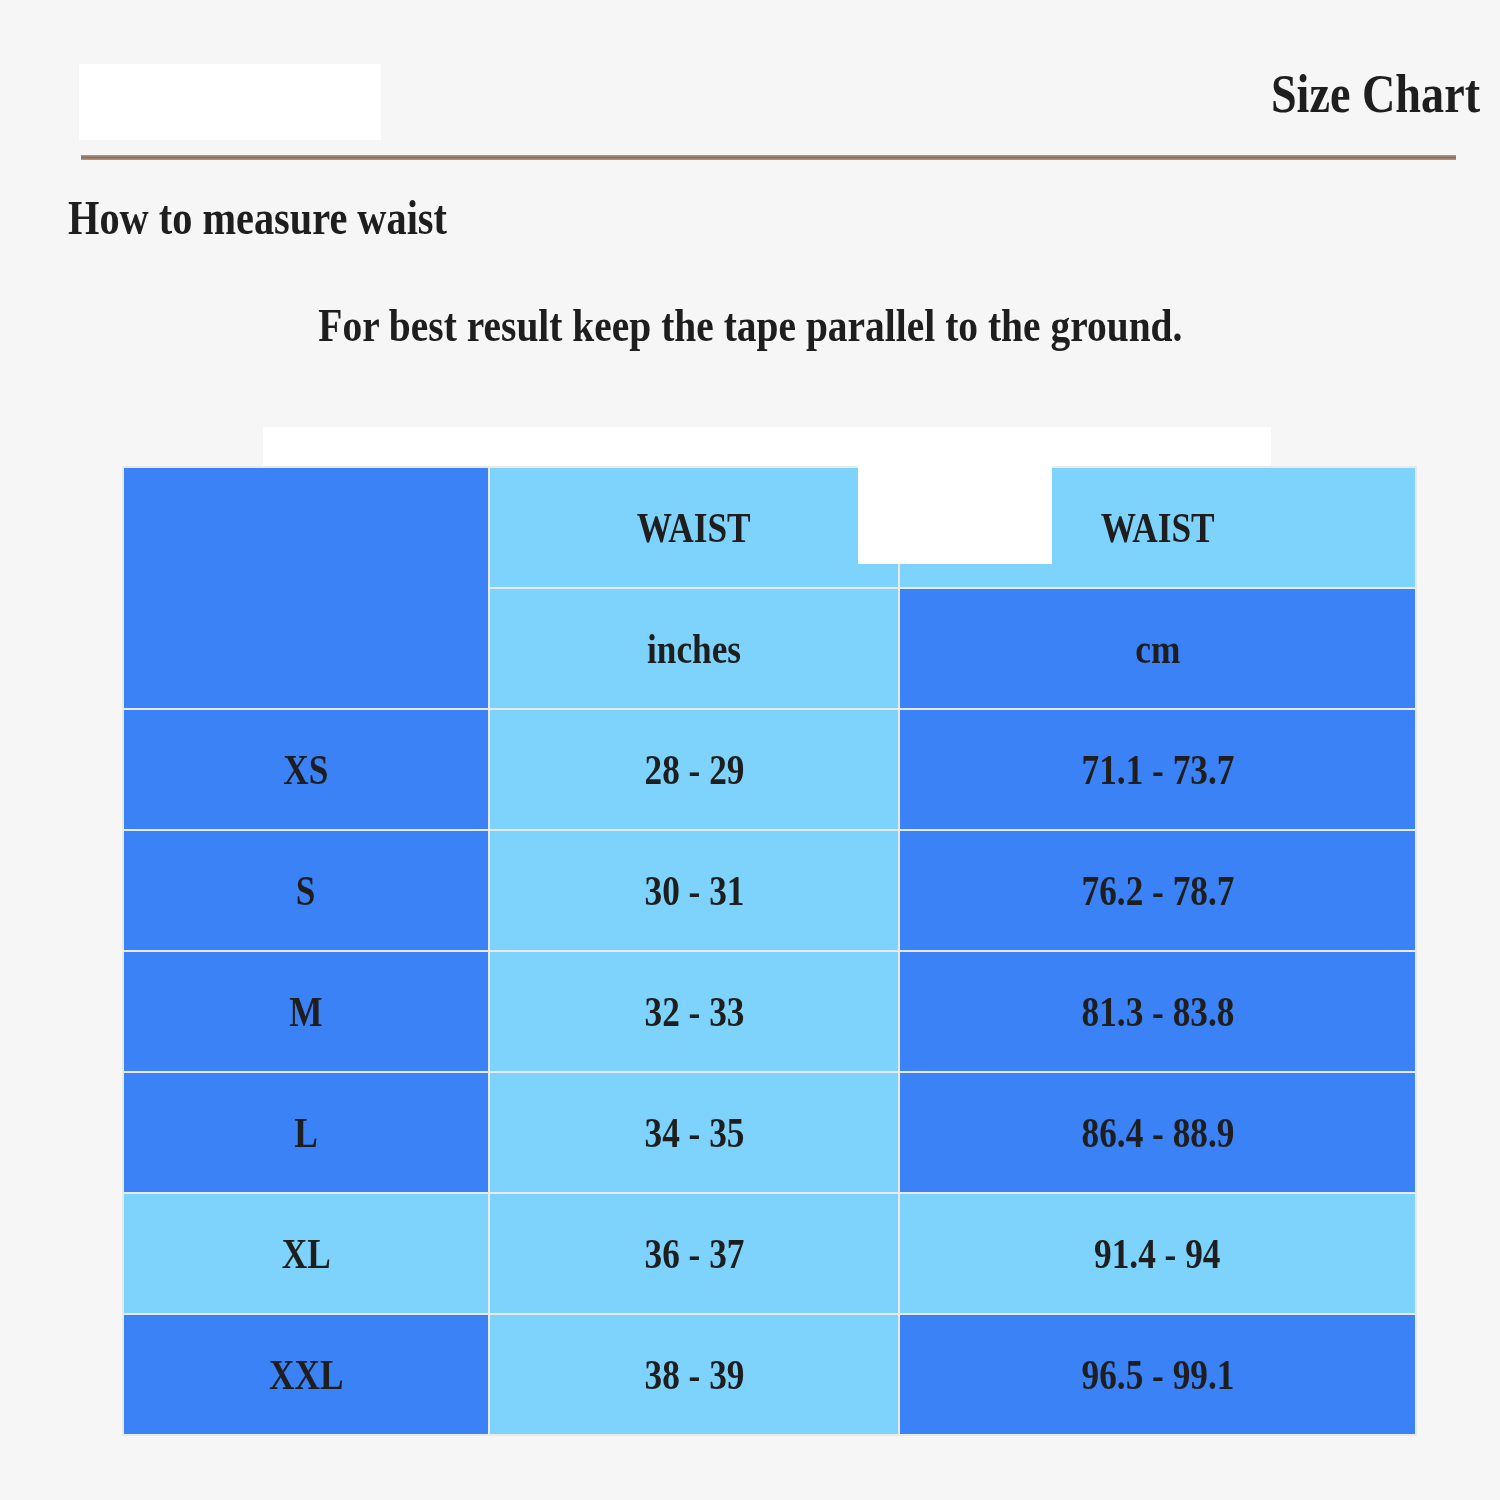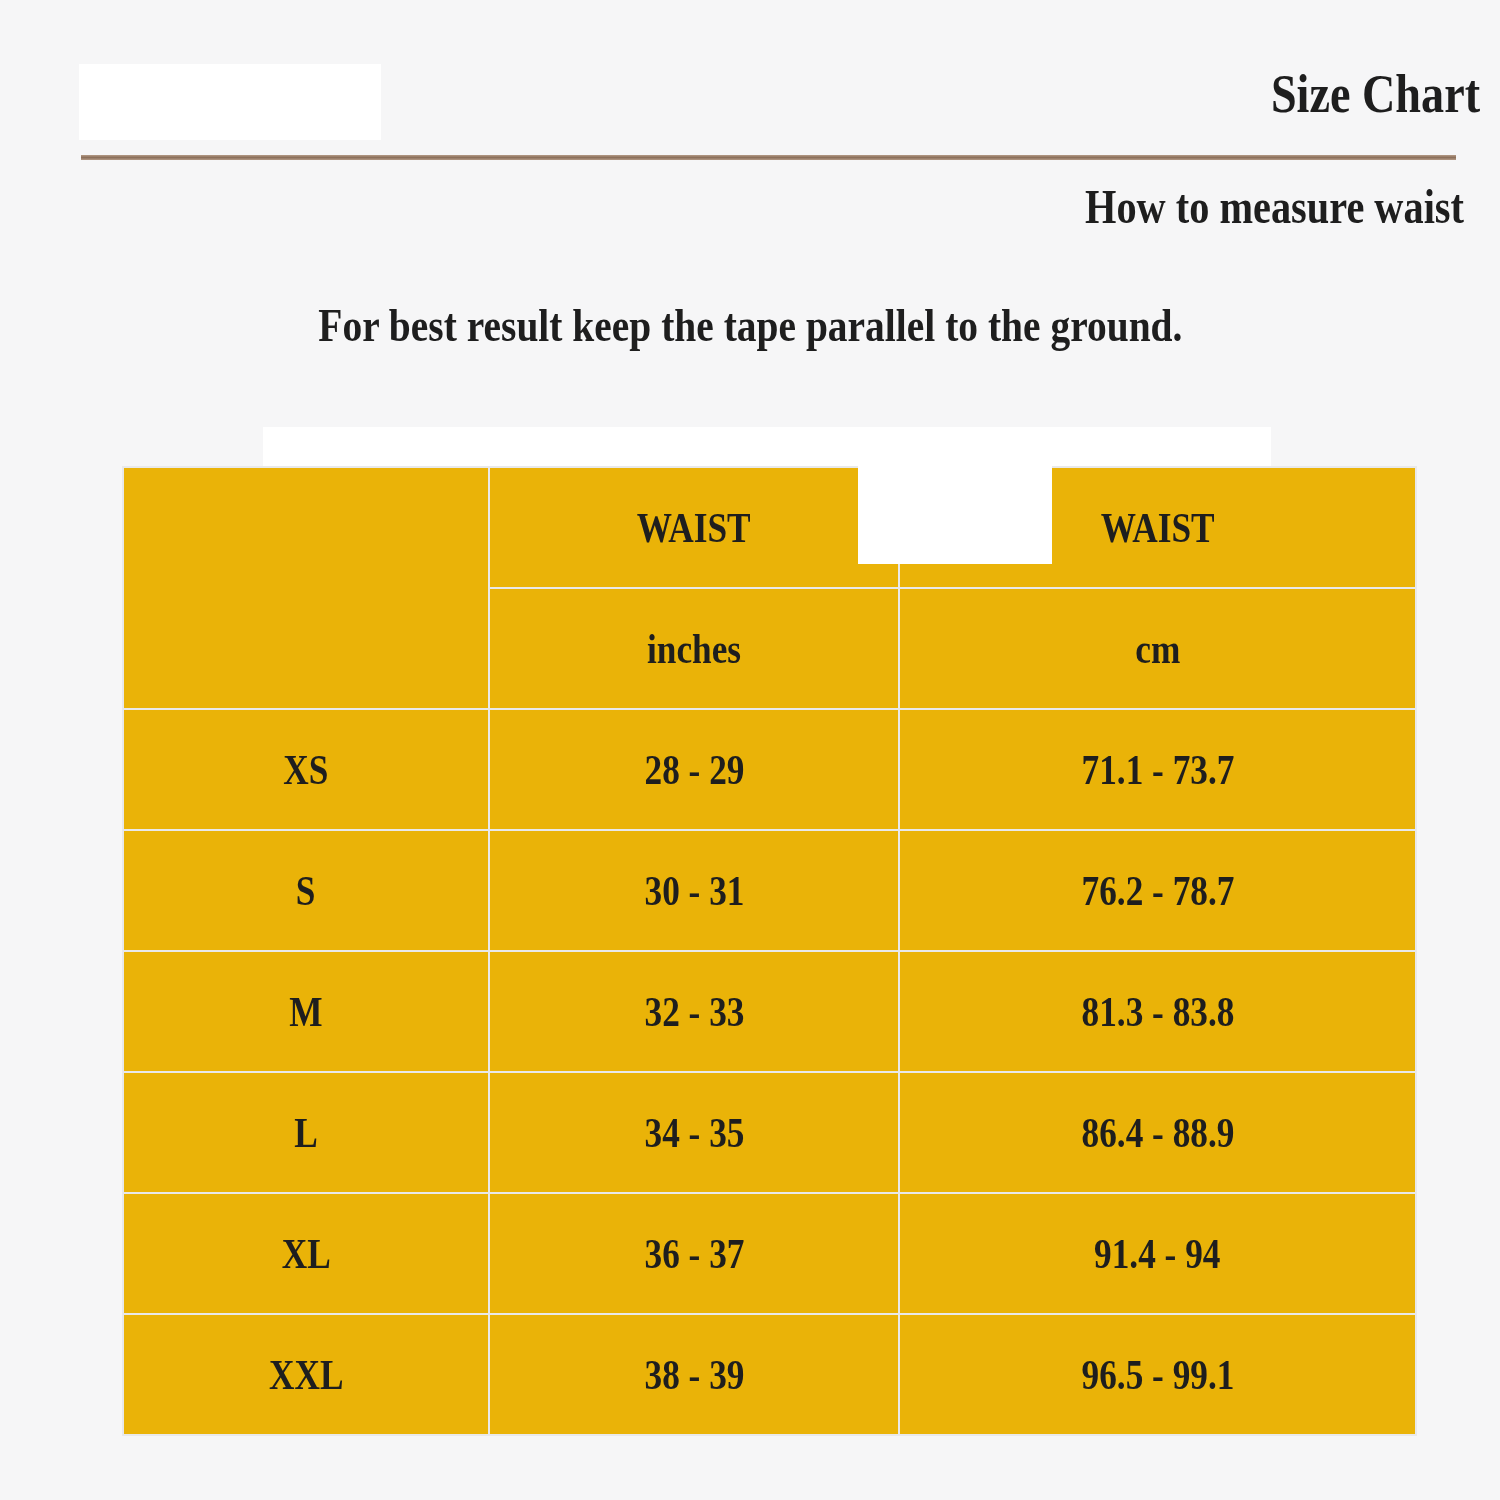--- a/index.html
+++ b/index.html
@@ -30,44 +30,44 @@
   .page-title {
     position: absolute; left: 0; right: 0; top: 64px;
     text-align: right; font-size: 55px; line-height: 60px;
   }
   .divider {
     position: absolute; left: 81px; top: 155px;
     width: 1375px; height: 5px;
     background: linear-gradient(to bottom, #b49a86, #8c705b 50%, #b49a86);
   }
   .section-heading {
-    position: absolute; left: 0; right: 0; top: 179px;
-    text-align: right; font-size: 48px; line-height: 56px;
+    position: absolute; left: 0; right: 0; top: 190px;
+    text-align: left; font-size: 48px; line-height: 56px; padding-left: 32px;
   }
   .instructions {
     position: absolute; left: 0; right: 0; top: 289px;
     text-align: center; font-size: 47px; line-height: 72px;
   }
   table.size-table {
     position: absolute; left: 122px; top: 466px;
     width: 1293px;
     border-collapse: collapse;
     table-layout: fixed;
     z-index: 1;
     font-size: 42px;
   }
   .size-table td {
     border: 2px solid #e9e9ea;
     height: 119px;
     text-align: center;
     vertical-align: middle;
-    background: #eab308;
+    background: #3b82f6;
     padding: 0;
   }
-  .size-table td.gray { background: #eab308; }
+  .size-table td.gray { background: #7dd3fc; }
 </style>
 </head>
 <body>
 
 <div class="page">
 
   <div class="whiteout logo-cover"></div>
 
   <div class="page-title">
     <span class="t">Size Chart</span>

